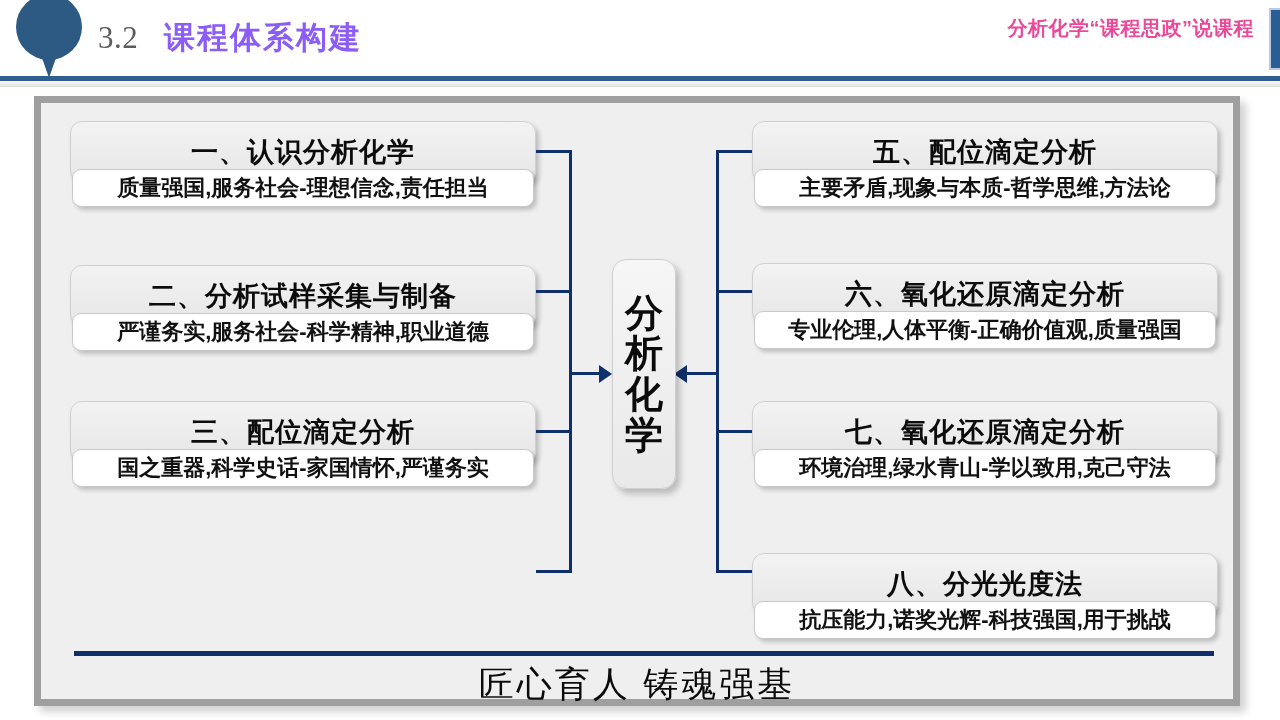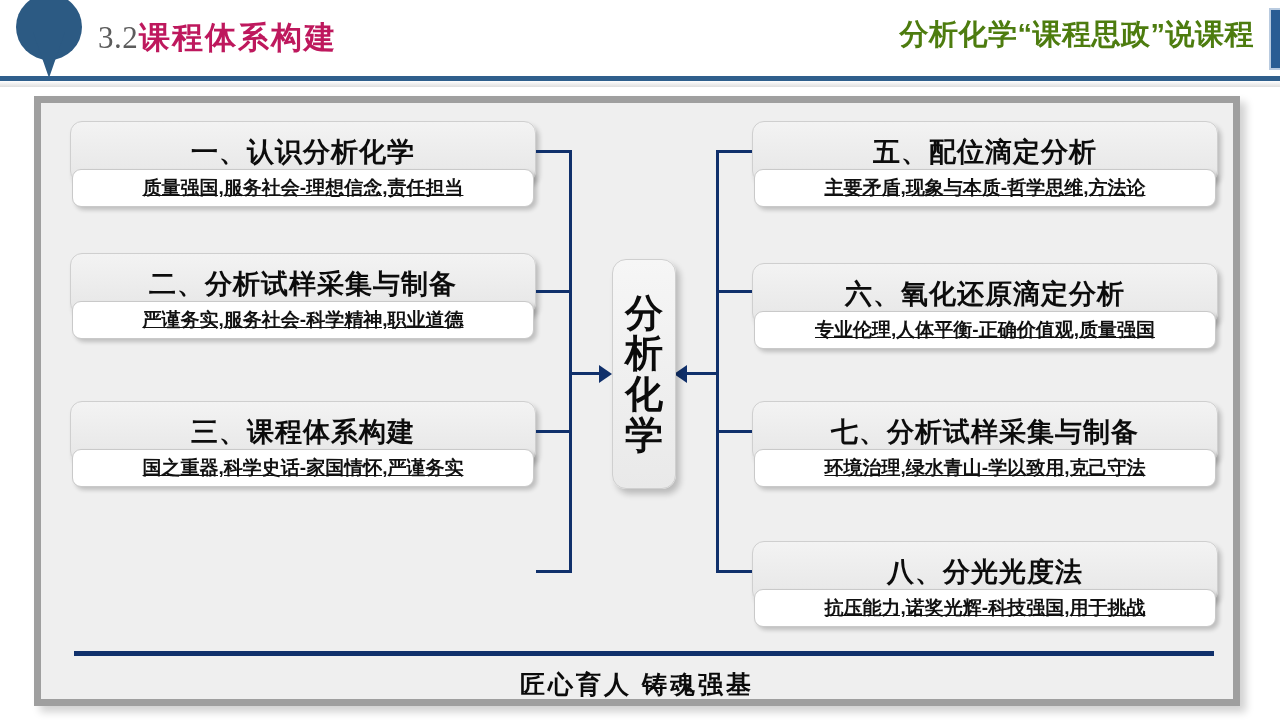--- a/index.html
+++ b/index.html
@@ -22,26 +22,26 @@
     position:absolute;left:17px;top:38px;width:32px;height:46px;
     background:#2c5a83;
     clip-path:polygon(0% 0%,100% 0%,50% 100%);
   }
   .hdr-num{
     position:absolute;left:98px;top:20px;
     font-family:"Liberation Serif","DejaVu Serif",serif;
     font-size:31px;color:#5c5c5c;letter-spacing:.5px;
   }
   .hdr-title{
-    position:absolute;left:139px;top:17px;
-    font-size:31px;font-weight:bold;color:#be185d;letter-spacing:2px;
+    position:absolute;left:164px;top:17px;
+    font-size:31px;font-weight:bold;color:#8b5cf6;letter-spacing:2px;
   }
   .hdr-right{
     position:absolute;right:46px;top:15px;
-    font-size:29px;font-weight:bold;color:#4d7c0f;letter-spacing:.5px;
+    font-size:20px;font-weight:bold;color:#ec4899;letter-spacing:.5px;
     white-space:nowrap;
   }
   .hdr-bar{
     position:absolute;right:14px;top:8px;width:17px;height:62px;
     background:#2a5d94;border:2px solid #b9cbe0;box-sizing:border-box;
   }
   .hdr-rule{
     position:absolute;left:0;top:76px;width:1280px;height:5px;
     background:#2f5f8c;
   }
@@ -67,23 +67,22 @@
     box-shadow:3px 4px 5px rgba(0,0,0,.22);
     display:flex;align-items:center;justify-content:center;
     font-size:27px;font-weight:bold;color:#0c0c0c;letter-spacing:1px;
     box-sizing:border-box;
   }
   .node .sub{
     position:absolute;left:2px;top:48px;width:462px;height:38px;
     border-radius:9px;background:#ffffff;border:1px solid #c9c9c9;
     box-shadow:3px 3px 4px rgba(0,0,0,.20);
     display:flex;align-items:center;justify-content:center;
-    font-size:19px;font-weight:bold;color:#111;letter-spacing:0px;
+    font-size:22px;font-weight:bold;color:#111;letter-spacing:0px;
     box-sizing:border-box;
-    text-decoration:underline;
   }
   .node.left{left:29px;}
   .node.right{left:711px;}
 
   
   .center{
     position:absolute;left:571px;top:156px;width:64px;height:230px;
     border-radius:14px;background:linear-gradient(#f6f6f6,#e9e9e9);
     border:1px solid #cfcfcf;box-shadow:4px 5px 6px rgba(0,0,0,.22);
     display:flex;flex-direction:column;align-items:center;justify-content:center;
@@ -106,21 +105,21 @@
     border-right:13px solid #10306b;
   }
 
   
   .foot-rule{
     position:absolute;left:33px;top:548px;width:1140px;height:5px;background:#10306b;
   }
   .foot-text{
     position:absolute;left:0;top:558px;width:1192px;height:46px;
     display:flex;align-items:center;justify-content:center;
-    font-size:25px;font-weight:bold;color:#0b0b0b;letter-spacing:3px;
+    font-size:35px;font-weight:normal;color:#0b0b0b;letter-spacing:3px;
   }
 </style>
 </head>
 <body>
 
 <div class="slide">
 
   <div class="header">
     <div class="pin">
       <div class="ball"></div>
@@ -133,42 +132,42 @@
     <div class="hdr-rule"></div>
     <div class="hdr-rule-fade"></div>
   </div>
 
   <div class="panel">
 
     <div class="node left" style="top:18px">
       <div class="title">一、认识分析化学</div>
       <div class="sub">质量强国,服务社会-理想信念,责任担当</div>
     </div>
-    <div class="node left" style="top:150px">
+    <div class="node left" style="top:162px">
       <div class="title">二、分析试样采集与制备</div>
       <div class="sub">严谨务实,服务社会-科学精神,职业道德</div>
     </div>
     <div class="node left" style="top:298px">
-      <div class="title">三、课程体系构建</div>
+      <div class="title">三、配位滴定分析</div>
       <div class="sub">国之重器,科学史话-家国情怀,严谨务实</div>
     </div>
 
     <div class="node right" style="top:18px">
       <div class="title">五、配位滴定分析</div>
       <div class="sub">主要矛盾,现象与本质-哲学思维,方法论</div>
     </div>
     <div class="node right" style="top:160px">
       <div class="title">六、氧化还原滴定分析</div>
       <div class="sub">专业伦理,人体平衡-正确价值观,质量强国</div>
     </div>
     <div class="node right" style="top:298px">
-      <div class="title">七、分析试样采集与制备</div>
+      <div class="title">七、氧化还原滴定分析</div>
       <div class="sub">环境治理,绿水青山-学以致用,克己守法</div>
     </div>
-    <div class="node right" style="top:438px">
+    <div class="node right" style="top:450px">
       <div class="title">八、分光光度法</div>
       <div class="sub">抗压能力,诺奖光辉-科技强国,用于挑战</div>
     </div>
 
     <div class="wire" style="left:495px;top:47px;width:36px;height:3px"></div>
     <div class="wire" style="left:495px;top:187px;width:36px;height:3px"></div>
     <div class="wire" style="left:495px;top:327px;width:36px;height:3px"></div>
     <div class="wire" style="left:495px;top:467px;width:36px;height:3px"></div>
     <div class="wire" style="left:528px;top:47px;width:3px;height:423px"></div>
     <div class="wire" style="left:528px;top:269px;width:32px;height:3px"></div>

